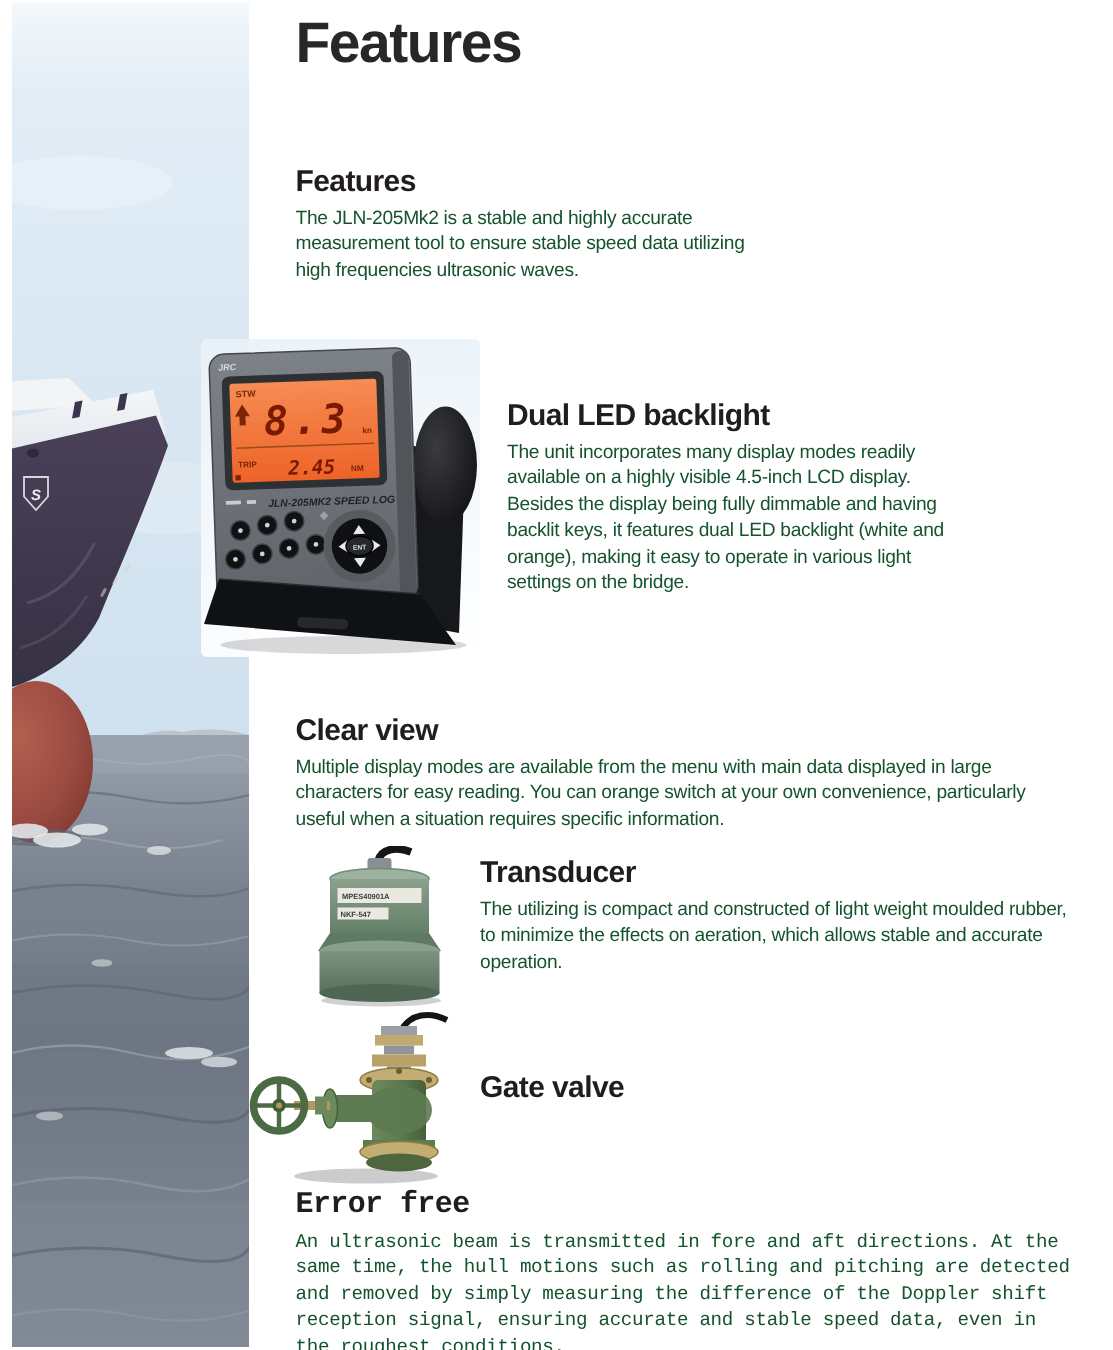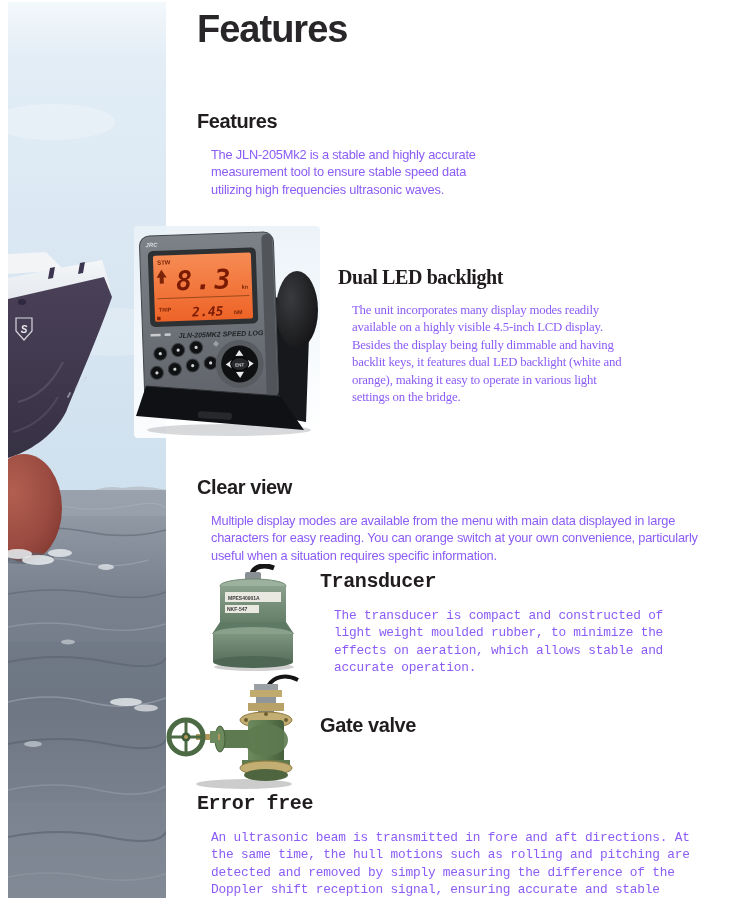--- a/index.html
+++ b/index.html
@@ -5,25 +5,25 @@
   html,body{margin:0;padding:0;background:#ffffff;}
   #page{position:relative;width:742px;height:900px;margin:0 auto;background:#ffffff;
         font-family:"Liberation Sans",sans-serif;overflow:hidden;}
   
   .photo-col{position:absolute;left:8px;top:2px;width:158px;height:896px;z-index:1;}
   
   .main-title{position:absolute;left:197px;top:8px;margin:0;font-size:38px;font-weight:700;
               letter-spacing:-1px;color:#29262a;z-index:3;}
   .sec{position:absolute;z-index:3;}
   .sec h2{margin:0 0 4px 0;font-size:20px;font-weight:700;letter-spacing:-0.4px;color:#211d1e;line-height:1.1;}
-  .sec p{margin:14px;font-size:12.8px;line-height:17.4px;letter-spacing:-0.2px;color:#8b5cf6;}
+  .sec p{margin:0;font-size:12.8px;line-height:17.4px;letter-spacing:-0.2px;color:#14532d;}
   .sec-features   {left:197px;top:110px;width:300px;}
-  .sec-dual-led   {left:338px;top:266px;width:305px;font-family:Liberation Serif, serif;}
+  .sec-dual-led   {left:338px;top:266px;width:305px;}
   .sec-clear-view {left:197px;top:476px;width:520px;}
-  .sec-transducer {left:320px;top:571px;width:392px;font-family:Liberation Mono, monospace;}
+  .sec-transducer {left:320px;top:571px;width:392px;}
   .sec-gate-valve {left:320px;top:714px;width:392px;}
   .sec-error-free {left:197px;top:793px;width:520px;font-family:Liberation Mono, monospace;}
   
   .fig{position:absolute;z-index:2;}
   .fig-device    {left:134px;top:226px;width:186px;height:212px;}
   .fig-transducer{left:198px;top:564px;width:112px;height:108px;}
   .fig-valve     {left:166px;top:674px;width:142px;height:118px;}
   svg{display:block;}
 </style>
 </head>
@@ -129,21 +129,21 @@
     <p>The unit incorporates many display modes readily available on a highly visible 4.5-inch LCD display. Besides the display being fully dimmable and having backlit keys, it features dual LED backlight (white and orange), making it easy to operate in various light settings on the bridge.</p>
   </section>
 
   <section class="sec sec-clear-view">
     <h2>Clear view</h2>
     <p>Multiple display modes are available from the menu with main data displayed in large characters for easy reading. You can orange switch at your own convenience, particularly useful when a situation requires specific information.</p>
   </section>
 
   <section class="sec sec-transducer">
     <h2>Transducer</h2>
-    <p>The transducer is compact and constructed of light weight moulded rubber, to minimize the effects on aeration, which allows stable and accurate operation.</p>
+    <p>The utilizing is compact and constructed of light weight moulded rubber, to minimize the effects on aeration, which allows stable and accurate operation.</p>
   </section>
 
   <section class="sec sec-gate-valve">
     <h2>Gate valve</h2>
   </section>
 
   <section class="sec sec-error-free">
     <h2>Error free</h2>
     <p>An ultrasonic beam is transmitted in fore and aft directions. At the same time, the hull motions such as rolling and pitching are detected and removed by simply measuring the difference of the Doppler shift reception signal, ensuring accurate and stable speed data, even in the roughest conditions.</p>
   </section>

